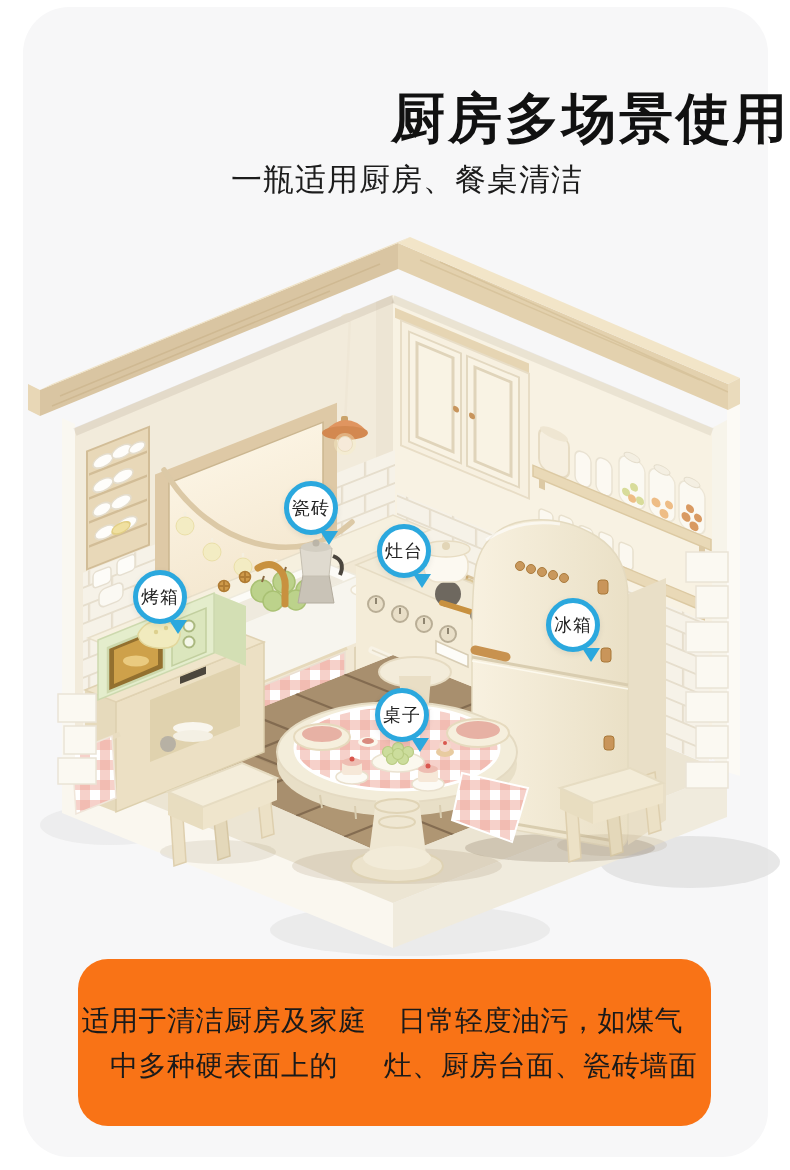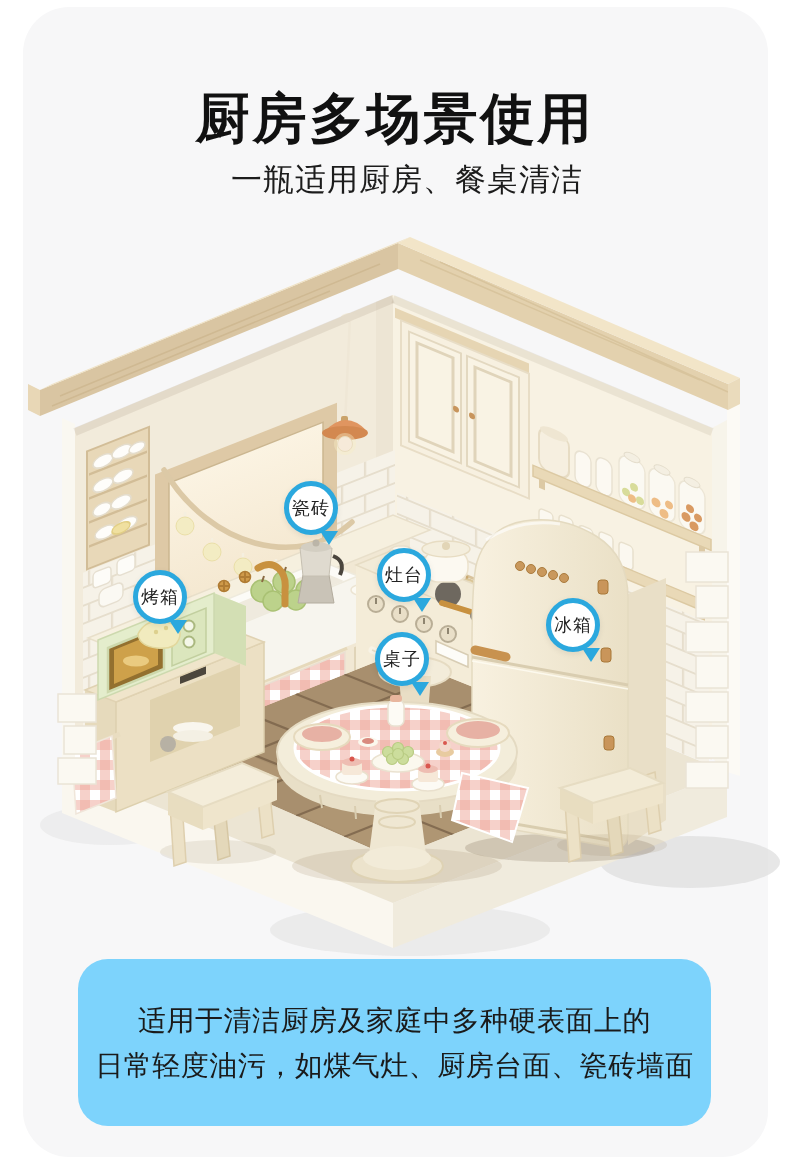--- a/index.html
+++ b/index.html
@@ -5,42 +5,42 @@
   html,body{margin:0;padding:0;}
   body{
     width:790px;height:1170px;position:relative;background:#ffffff;
     font-family:"Liberation Sans","DejaVu Sans",sans-serif;overflow:hidden;
   }
   .card{
     position:absolute;left:23px;top:7px;width:745px;height:1150px;
     background:#f7f7f8;border-radius:46px;
   }
   .title{
-    position:absolute;left:0;top:88px;width:790px;text-align:center;
+    position:absolute;left:0;top:88px;width:790px;text-align:right;
     font-size:54px;font-weight:900;color:#111;letter-spacing:3px;line-height:60px;
   }
   .subtitle{
     position:absolute;left:12px;top:160px;width:790px;text-align:center;
     font-size:31px;font-weight:500;color:#1c1c1c;letter-spacing:1px;line-height:40px;
   }
   .scene{position:absolute;left:0;top:0;width:790px;height:1170px;}
   .pin{position:absolute;display:flex;flex-direction:column;align-items:flex-end;z-index:30;}
   .pin-circle{
     width:44px;height:44px;border-radius:50%;background:#fff;border:5px solid #2ba8de;
     display:flex;align-items:center;justify-content:center;
     font-size:18px;color:#222;font-weight:500;letter-spacing:1px;white-space:nowrap;
     box-shadow:0 2px 6px rgba(0,0,0,.08);
   }
   .pin-tail{
     width:0;height:0;border-left:9px solid transparent;border-right:9px solid transparent;
     border-top:14px solid #2ba8de;margin-top:-4px;
   }
   .desc-box{
-    position:absolute;left:78px;top:959px;width:633px;height:167px;background:#7dd3fc;
-    border-radius:30px;display:flex;flex-direction:column;align-items:center;justify-content:center;
+    position:absolute;left:78px;top:959px;width:633px;height:167px;background:#f97316;
+    border-radius:30px;display:flex;flex-direction:row;align-items:center;justify-content:center;
     z-index:20;
   }
   .desc-line{
     font-size:28px;color:#1a1a1a;line-height:45px;letter-spacing:.5px;text-align:center;margin:0;
   }
 </style>
 </head>
 <body>
 
 <div class="card"></div>
@@ -470,39 +470,39 @@
     <polygon points="560,788 630,768 663,783 593,803" fill="#f3ecd8" stroke="#e6dcc2" stroke-width="2"></polygon>
   </g>
 </svg>
 
 <div class="pin" style="left:284px;top:481px;">
   <div class="pin-circle">
       <span>瓷砖</span>
     </div>
   <div class="pin-tail"></div>
 </div>
-<div class="pin" style="left:377px;top:548px;">
+<div class="pin" style="left:377px;top:524px;">
   <div class="pin-circle">
       <span>灶台</span>
     </div>
   <div class="pin-tail"></div>
 </div>
 <div class="pin" style="left:133px;top:570px;">
   <div class="pin-circle">
       <span>烤箱</span>
     </div>
   <div class="pin-tail"></div>
 </div>
 <div class="pin" style="left:546px;top:598px;">
   <div class="pin-circle">
       <span>冰箱</span>
     </div>
   <div class="pin-tail"></div>
 </div>
-<div class="pin" style="left:375px;top:632px;">
+<div class="pin" style="left:375px;top:688px;">
   <div class="pin-circle">
       <span>桌子</span>
     </div>
   <div class="pin-tail"></div>
 </div>
 
 <div class="desc-box">
   <p class="desc-line">适用于清洁厨房及家庭中多种硬表面上的</p>
   <p class="desc-line">日常轻度油污，如煤气灶、厨房台面、瓷砖墙面</p>
 </div>

